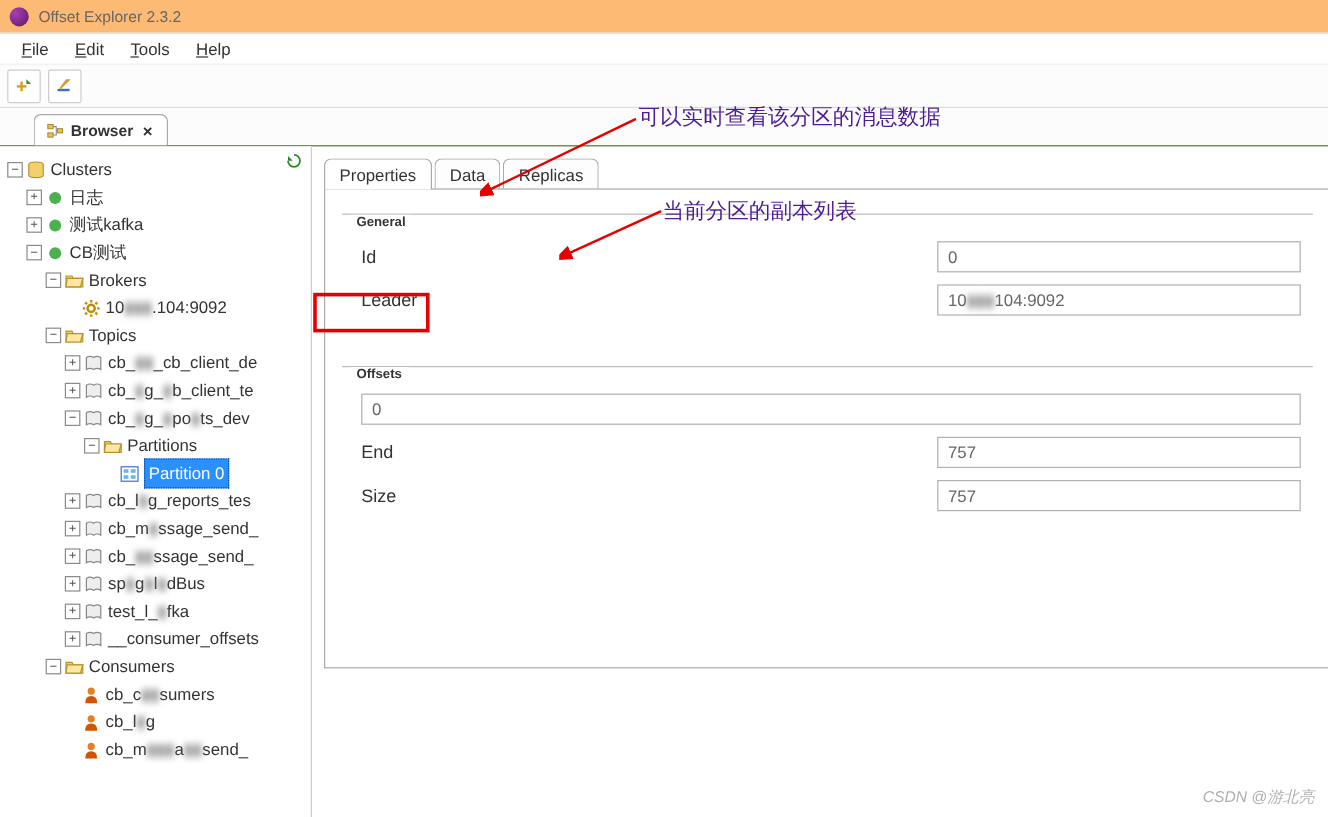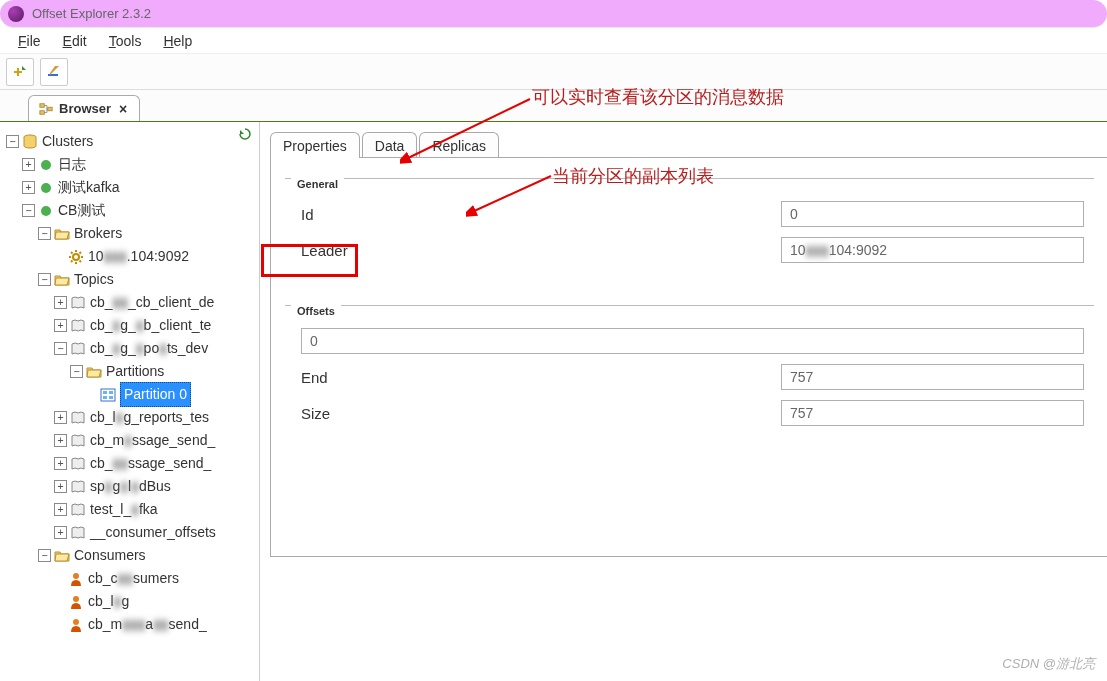--- a/index.html
+++ b/index.html
@@ -1,18 +1,18 @@
 <!DOCTYPE html>
 <html><head>
 <meta charset="utf-8">
 <style>
 * { box-sizing: border-box; font-family: "Microsoft YaHei", "Segoe UI", sans-serif; }
 body { margin: 0; padding: 0; background: #fff; font-size: 13px; color: #333; width: 1107px; height: 681px; overflow: hidden; position: relative; }
 
-.titlebar { height: 28px; background: #f0abfc; display: flex; align-items: center; padding: 0 8px; border-bottom: 1px solid #e8e8e8; border-radius: 14px; }
+.titlebar { height: 28px; background: #fdba74; display: flex; align-items: center; padding: 0 8px; border-bottom: 1px solid #e8e8e8; }
 .titlebar-icon { width: 16px; height: 16px; border-radius: 50%; background: radial-gradient(circle at 30% 30%, #a93db5, #5a1c61); margin-right: 8px; }
 .titlebar-text { color: #666; font-size: 13px; }
 
 .menubar { height: 26px; display: flex; align-items: center; padding: 0 8px; gap: 2px; border-bottom: 1px solid #eee; }
 .menu-item { padding: 2px 10px; cursor: default; font-size: 14px; }
 .menu-item .ul { text-decoration: underline; }
 
 .toolbar { height: 36px; display: flex; align-items: center; padding: 0 6px; gap: 6px; border-bottom: 1px solid #ddd; background: #fcfcfc; }
 .tbtn { width: 28px; height: 28px; border: 1px solid #ccc; background: #fff; border-radius: 2px; display: flex; align-items: center; justify-content: center; cursor: pointer; }
 
@@ -37,21 +37,21 @@
 .tab.active { background: #fff; position: relative; z-index: 2; }
 .tab-content { border: 1px solid #aaa; margin-top: -1px; padding: 12px 14px 20px 14px; min-height: 400px; background: #fff; position: relative; z-index:1; margin-right: -2px; }
 
 .fieldset { position: relative; padding: 14px 10px 10px 10px; margin-bottom: 14px; }
 .fieldset-border { position: absolute; top: 8px; left: 0; right: 0; bottom: 0; border-top: 1px solid #bbb; }
 .fieldset-title { position: relative; background: #fff; padding: 0 6px; margin-left: -4px; font-weight: bold; font-size: 11px; z-index:2; top: -8px; }
 .field-row { display: flex; align-items: center; margin: 2px 0 10px 0; padding-left: 6px; }
 .field-label { width: 480px; font-size: 15px; }
 .field-value { flex: 1; border: 1px solid #b0b0b0; padding: 3px 8px; height: 26px; background: #fff; font-size: 14px; color: #666; display: flex; align-items: center; }
 
-.annot { position: absolute; color: #b91c1c; font-size: 18px; font-family: "SimSun","宋体",serif; z-index: 50; pointer-events: none; }
+.annot { position: absolute; color: #4c1d95; font-size: 18px; font-family: "SimSun","宋体",serif; z-index: 50; pointer-events: none; }
 .arrow { position: absolute; z-index: 49; }
 .highlight-box { position: absolute; border: 3px solid #e60000; z-index: 48; pointer-events: none; }
 
 .watermark { position: absolute; right: 12px; bottom: 8px; color: rgba(120,120,120,0.6); font-size: 13px; font-style: italic; }
 .obscure { display:inline-block; filter: blur(3px); color:#888; }
 </style>
 </head>
 <body>
 
 <div class="titlebar">

